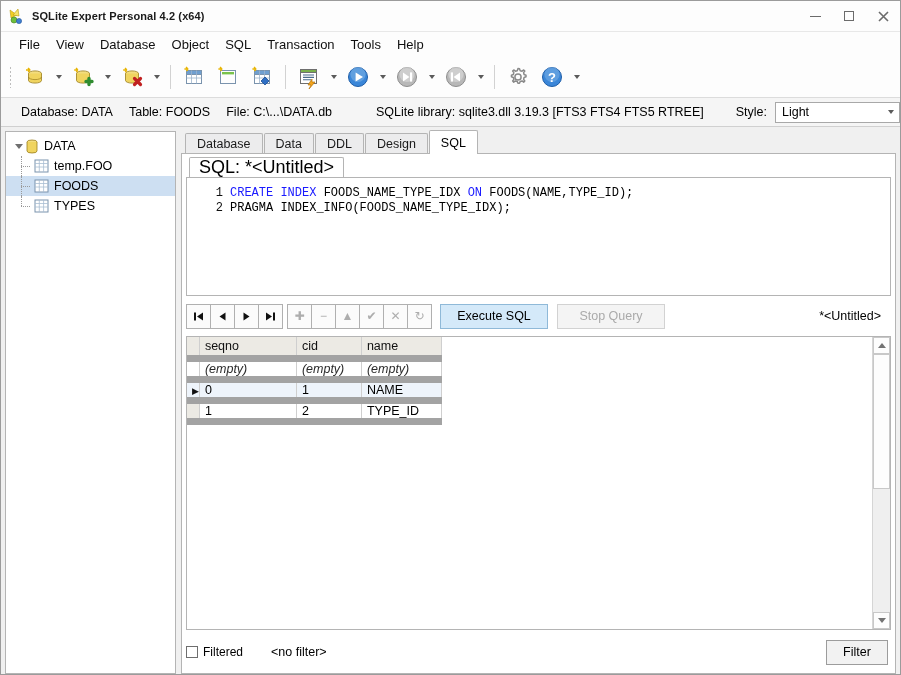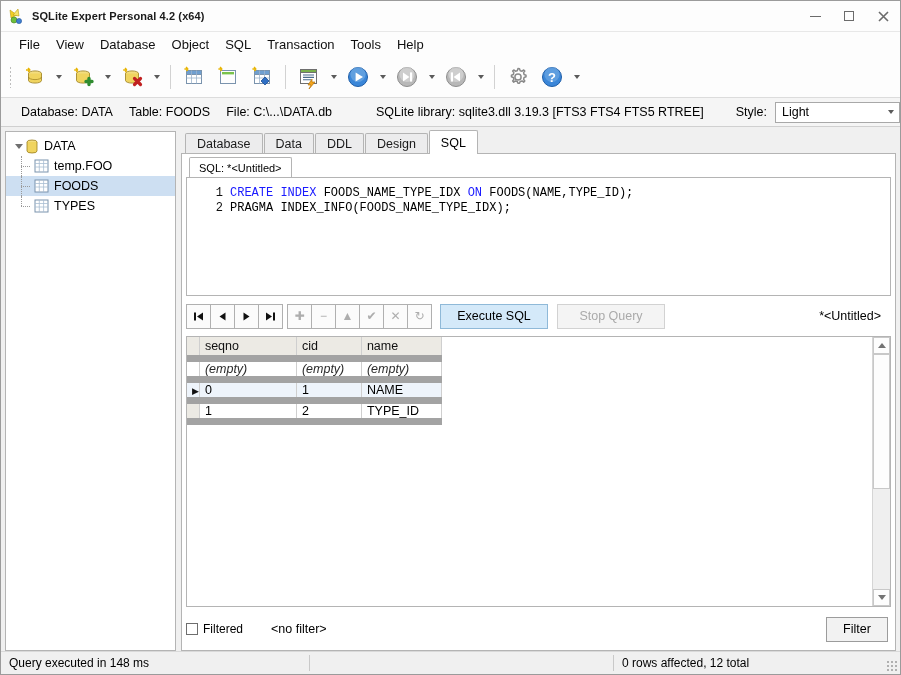--- a/index.html
+++ b/index.html
@@ -79,21 +79,21 @@
   .tabs{height:23px;display:flex;align-items:flex-end;flex:0 0 auto;padding-left:4px;}
   .tab{height:20px;padding:0 11px;display:flex;align-items:center;font-size:12.5px;
        border:1px solid #b4b4b4;border-bottom:none;background:#ececed;
        margin-right:1px;border-radius:2px 2px 0 0;color:#1a1a1a;}
   .tab.active{background:#fff;height:23px;position:relative;z-index:3;color:#000;}
 
   .tabbody{flex:1 1 auto;border:1px solid #b4b4b4;background:#fff;margin-top:-1px;
            display:flex;flex-direction:column;min-height:0;padding:4px;box-sizing:border-box;}
 
   .subtabs{height:20px;display:flex;align-items:flex-end;flex:0 0 auto;padding-left:3px;}
-  .subtab{height:19px;padding:0 9px;display:flex;align-items:center;font-size:11px;
+  .subtab{height:19px;padding:0 9px;display:flex;align-items:center;font-size:18px;
           border:1px solid #b4b4b4;border-bottom:1px solid #fff;background:#fff;
           border-radius:2px 2px 0 0;}
 
   .editor-wrap{flex:0 0 auto;height:117px;border:1px solid #b4b4b4;background:#fff;
                margin-top:-1px;overflow:hidden;position:relative;}
   .code{font-family:"Liberation Mono","DejaVu Sans Mono",monospace;font-size:12px;
         line-height:15px;padding:8px 0 0 0;}
   .cline{display:flex;white-space:pre;}
   .lnum{width:36px;text-align:right;padding-right:7px;color:#101010;flex:0 0 auto;}
   .kw{color:#1a1aff;}
@@ -509,22 +509,14 @@
           <div class="chk"></div>
           <span>Filtered</span>
           <span class="nofilter">&lt;no filter&gt;</span>
           <div class="filter-btn">Filter</div>
         </div>
 
       </div>
     </div>
   </div>
 
-  <div class="statusbar">
-    <div class="st-seg st-1">Query executed in 148 ms</div>
-    <div class="st-div"></div>
-    <div class="st-seg st-2"></div>
-    <div class="st-div"></div>
-    <div class="st-seg st-3">0 rows affected, 12 total</div>
-    <div class="grip-br"></div>
-  </div>
 
 </div>
 
 </body></html>

